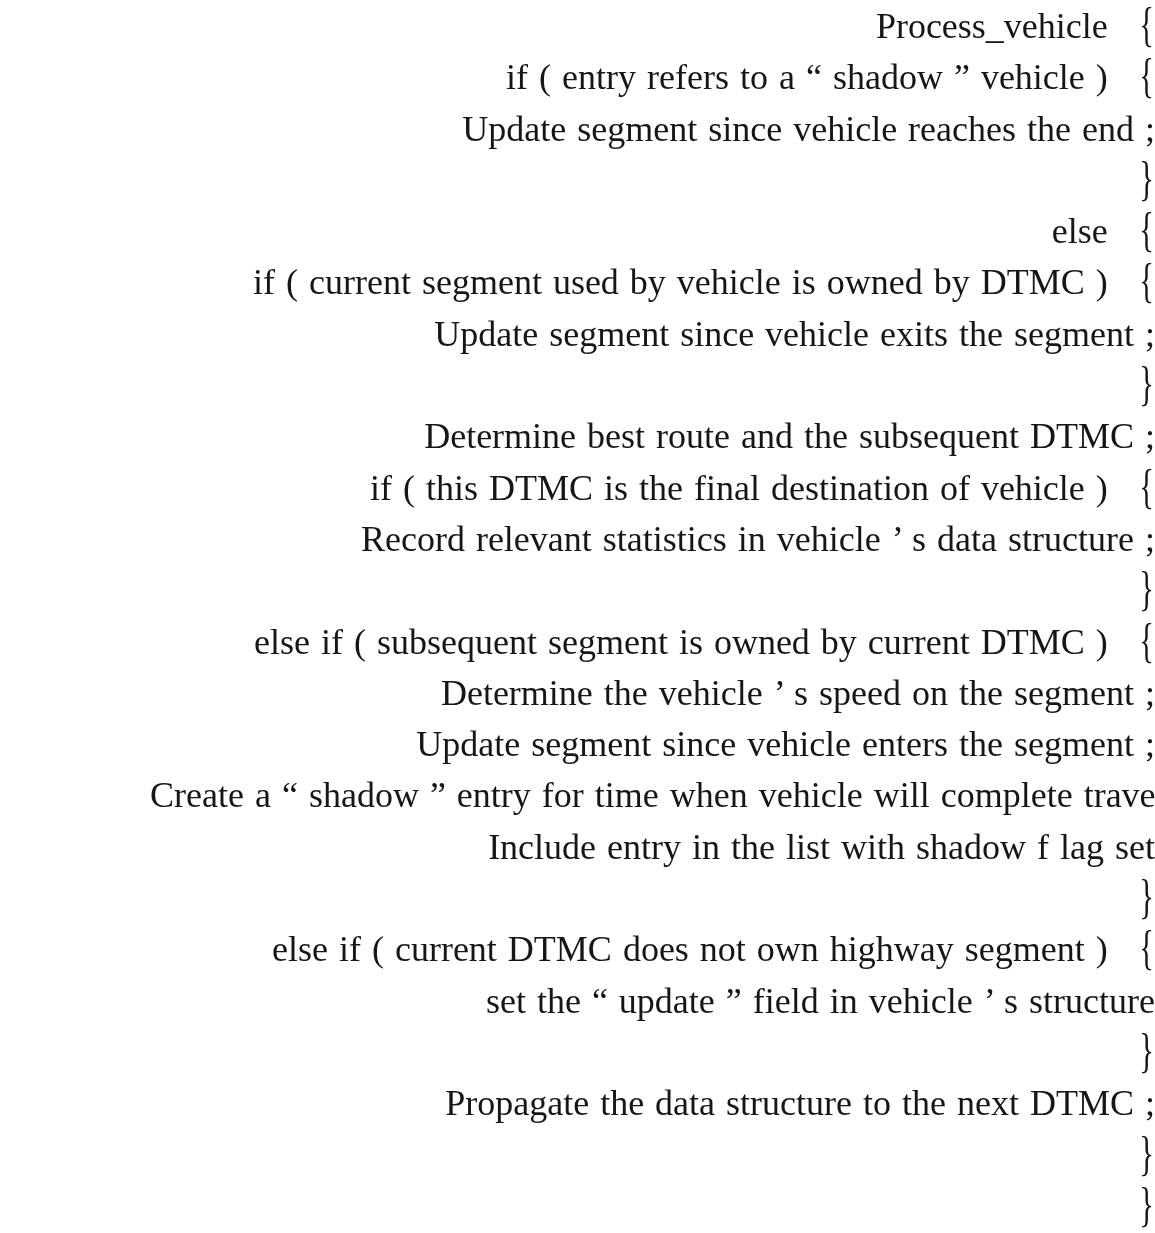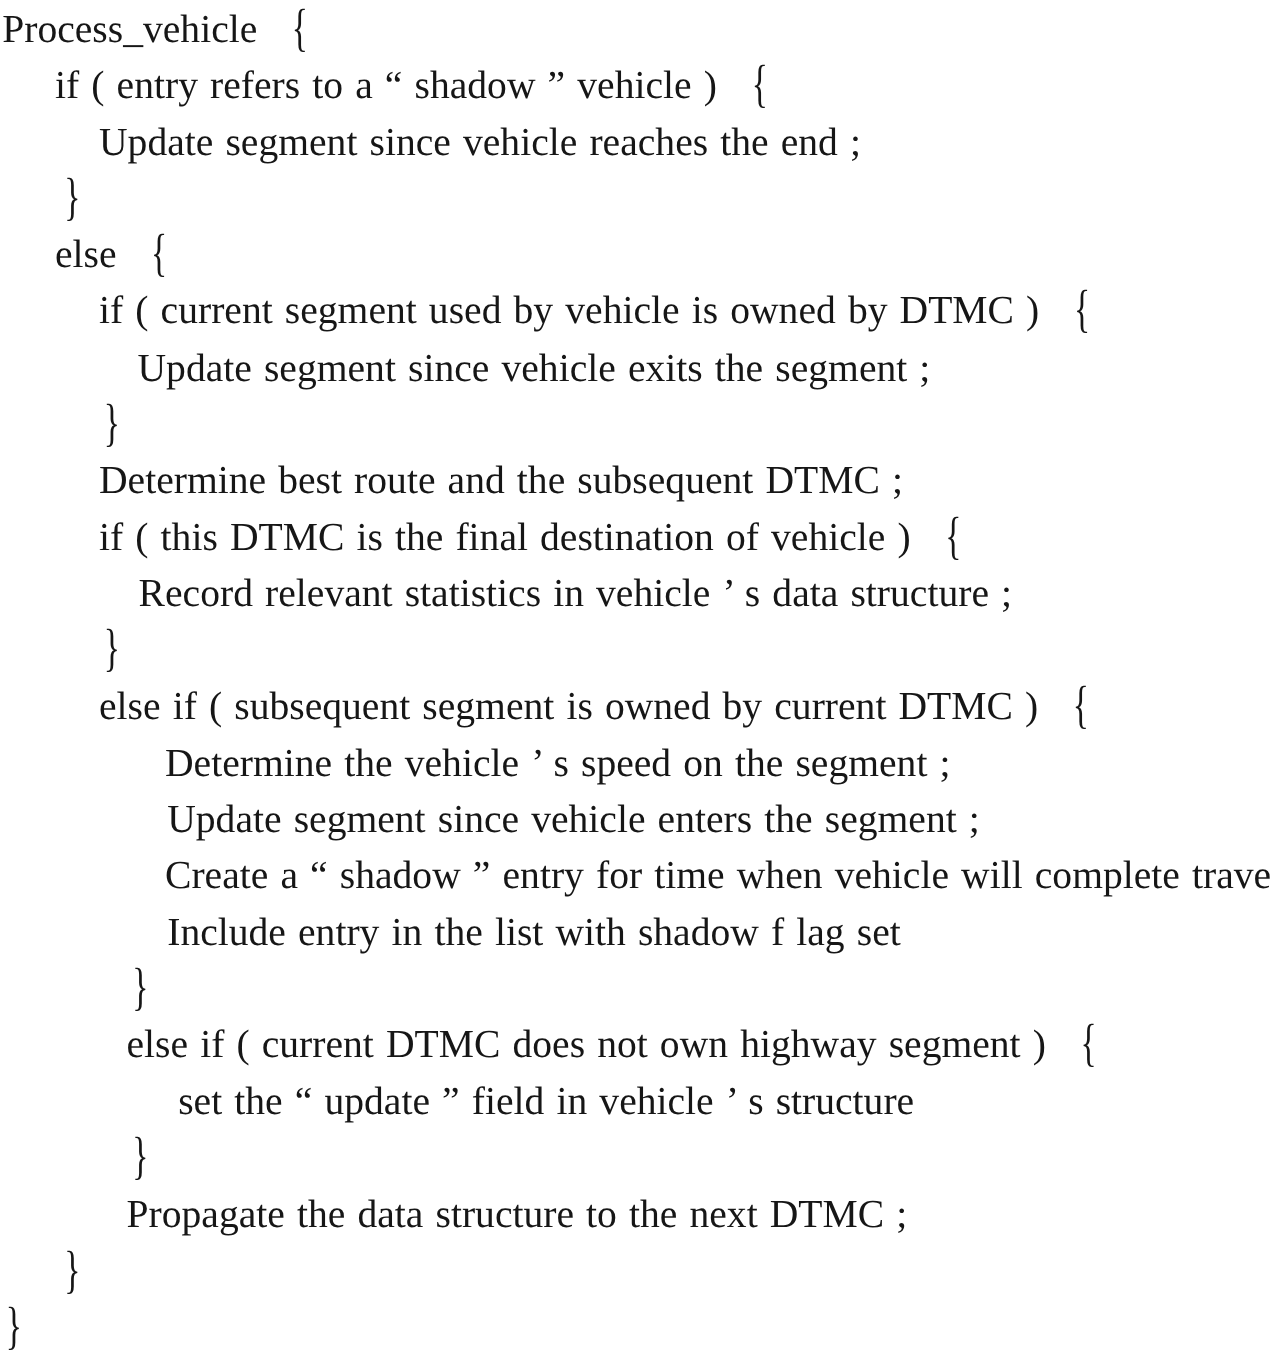--- a/index.html
+++ b/index.html
@@ -6,20 +6,21 @@
     margin: 0;
     padding: 0;
     background: #ffffff;
   }
   .page {
     position: relative;
     width: 1155px;
     height: 1233px;
     background: #ffffff;
     overflow: hidden;
+    text-align: right;
   }
   .code-block {
     margin: 0;
     padding: 1px 0 0 2px;
     font-family: "Liberation Serif", "DejaVu Serif", serif;
     font-size: 36px;
     line-height: 51.3px;
     color: #161616;
     white-space: pre;
     word-spacing: 2px;

